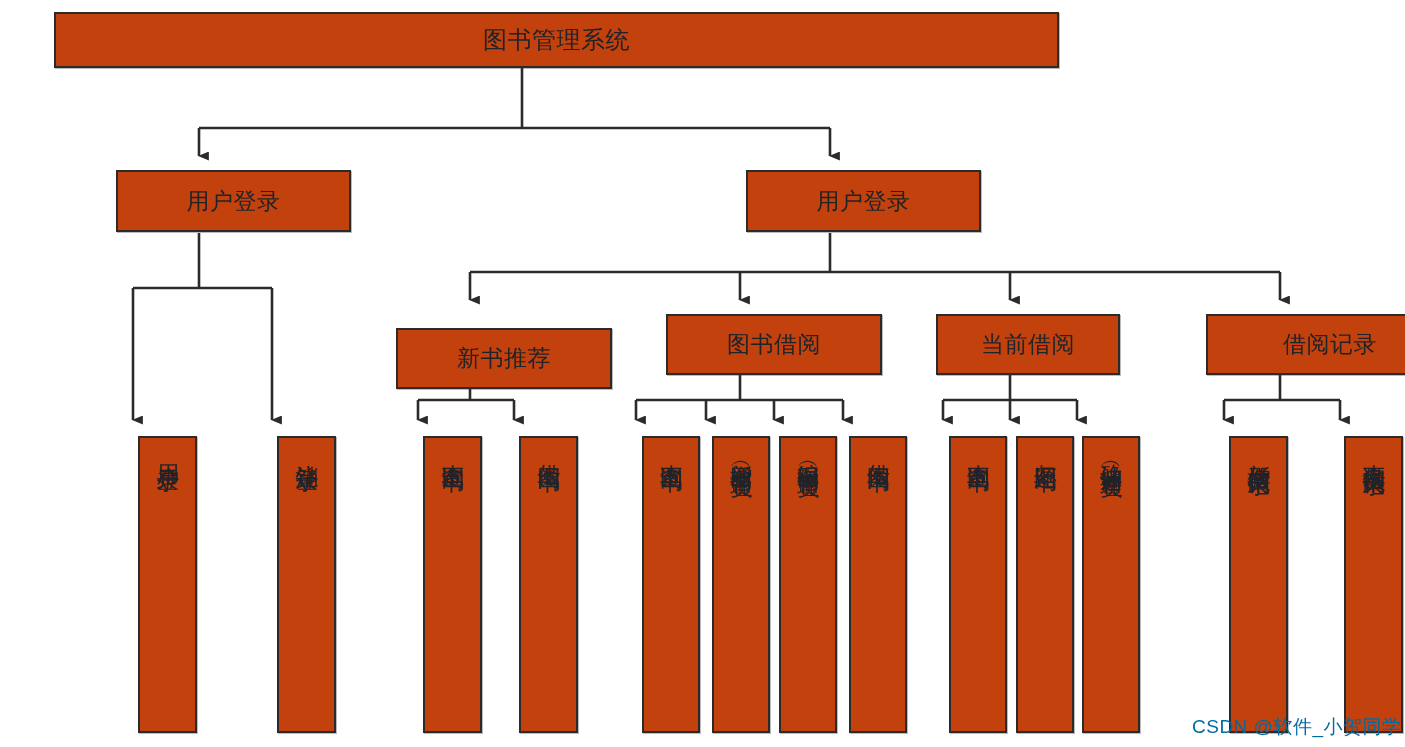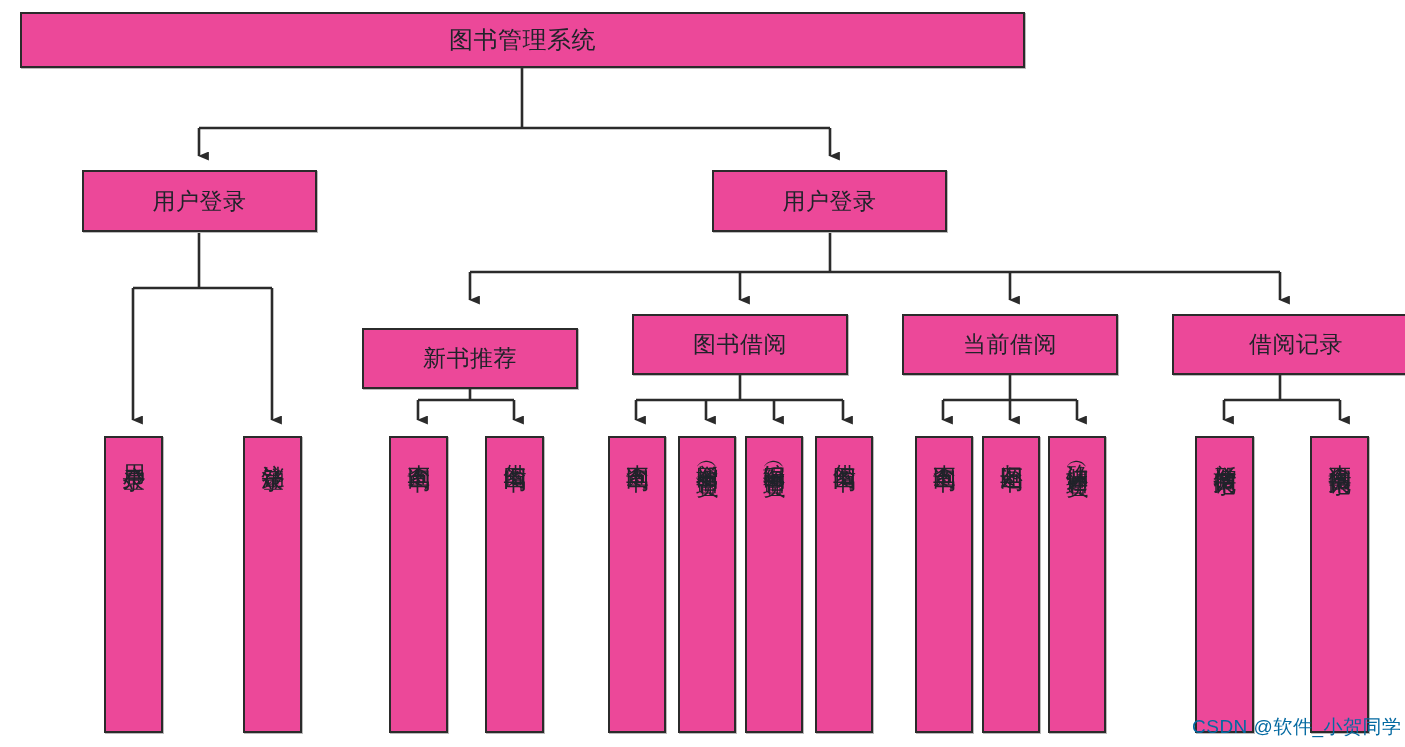--- a/index.html
+++ b/index.html
@@ -21,27 +21,28 @@
     position: absolute;
     left: 0;
     top: 0;
     width: 1405px;
     height: 747px;
     pointer-events: none;
   }
   .node {
     position: absolute;
     box-sizing: border-box;
-    background: #ec4899;
+    background: #c2410c;
     border: 2px solid #2b2b2b;
     display: flex;
     align-items: center;
     justify-content: center;
     color: #20232a;
     box-shadow: 1px 1px 0 rgba(60,60,60,0.35);
+    margin-left: 34px;
   }
   .node .label {
     display: block;
     text-align: center;
     line-height: 1.22;
     letter-spacing: 0.5px;
   }
   
   .node.horiz .label {
     writing-mode: horizontal-tb;
@@ -139,21 +140,21 @@
   <div class="node horiz" style="left:712px; top:170px; width:235px; height:62px;">
     <span class="label">用户登录</span>
   </div>
 
   <div class="node horiz" style="left:362px; top:328px; width:216px; height:61px;">
     <span class="label">新书推荐</span>
   </div>
   <div class="node horiz" style="left:632px; top:314px; width:216px; height:61px;">
     <span class="label">图书借阅</span>
   </div>
-  <div class="node horiz" style="left:902px; top:314px; width:216px; height:61px;">
+  <div class="node horiz" style="left:902px; top:314px; width:184px; height:61px;">
     <span class="label">当前借阅</span>
   </div>
   <div class="node horiz" style="left:1172px; top:314px; width:248px; height:61px;">
     <span class="label">借阅记录</span>
   </div>
 
   <div class="node vert" style="left:104px; top:436px; width:59px; height:297px;">
     <span class="label">用户登录</span>
   </div>
   <div class="node vert" style="left:243px; top:436px; width:59px; height:297px;">

